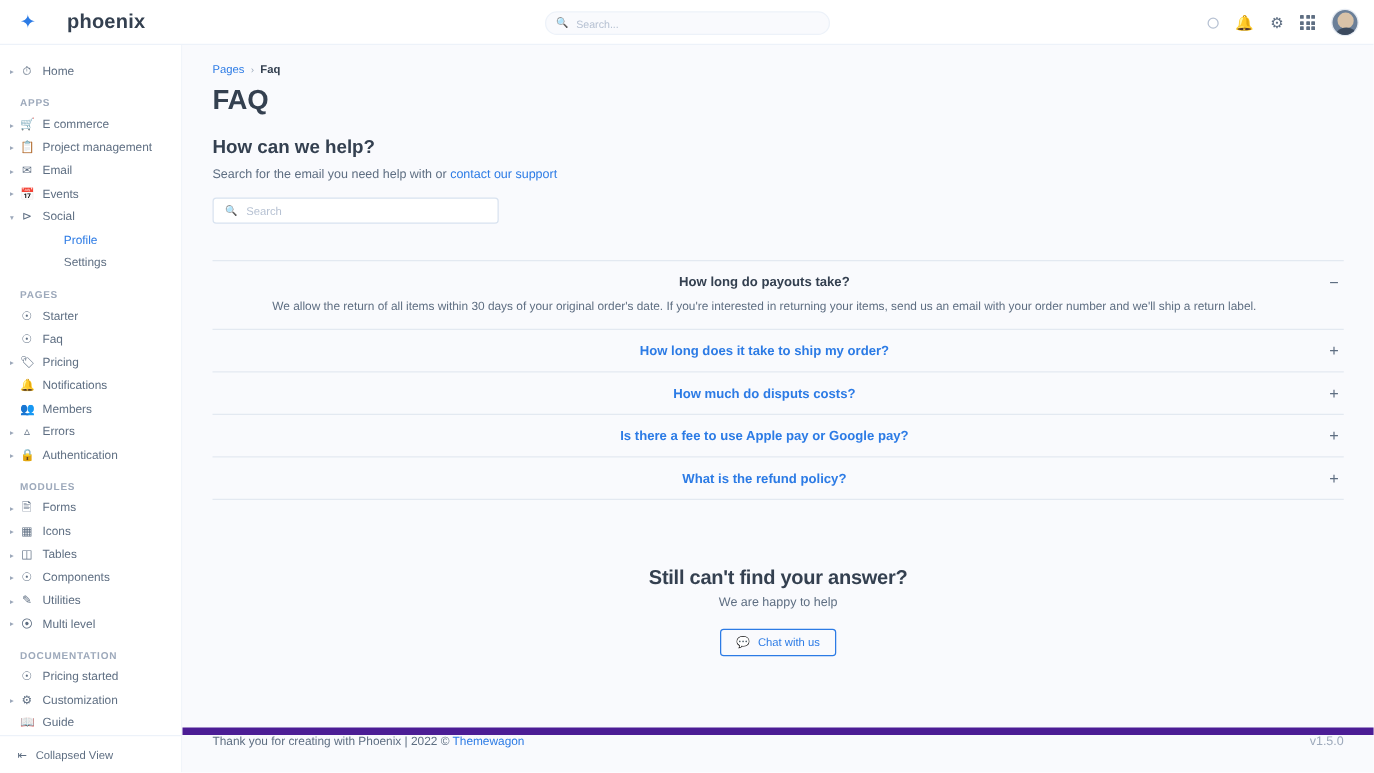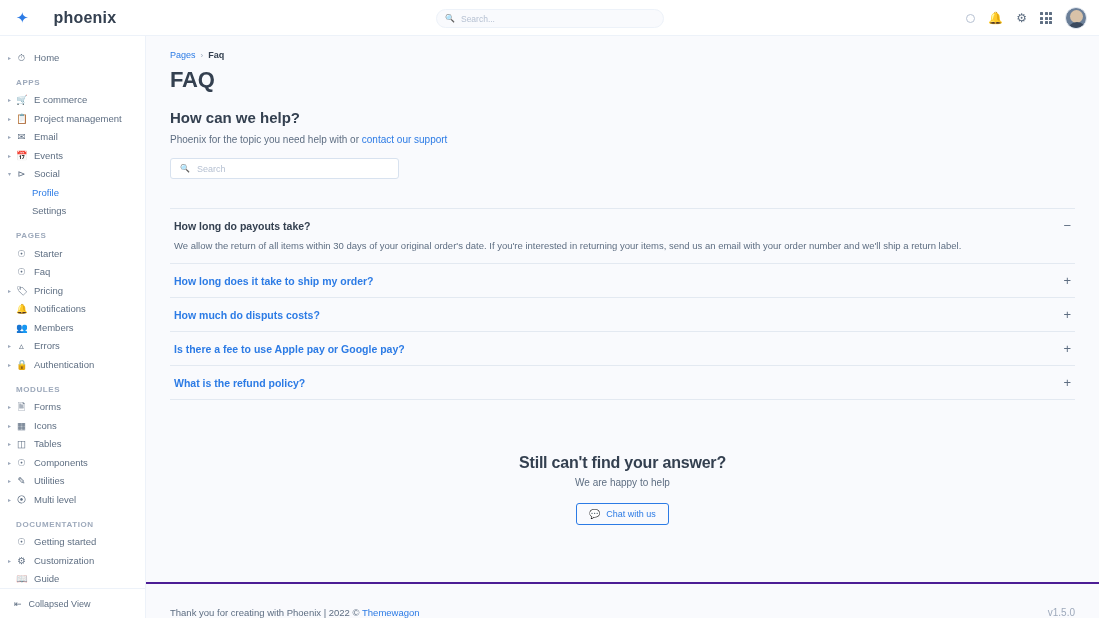--- a/index.html
+++ b/index.html
@@ -103,21 +103,21 @@
   }
   .nav-item {
     display: flex; align-items: center;
     height: 18.5px; padding-left: 16px; gap: 7px;
     font-size: 9.5px; color: #5e6e82; cursor: pointer; position: relative;
   }
   .nav-item .caret {
     position: absolute; left: 8px; font-size: 6px; color: #9da9bb;
   }
   .nav-item .ic { width: 11px; font-size: 9.5px; color: #5e6e82; text-align: center; line-height: 1;}
-  .nav-item.sub { padding-left: 32px; }
+  .nav-item.sub { padding-left: 51px; }
   .nav-item.sub.active { color: #2c7be5; }
   .collapsed-bar {
     height: 30px; border-top: 1px solid #edf2f9;
     display: flex; align-items: center; gap: 7px;
     padding-left: 14px; font-size: 9px; color: #5e6e82; cursor: pointer;
   }
 
   
   .main {
     flex: 1; min-width: 0;
@@ -145,21 +145,21 @@
     display: flex; align-items: center; gap: 7px; padding: 0 9px;
   }
   .faq-search .mag { color: #b6c1d2; font-size: 8px; }
   .faq-search input {
     border: 0; outline: 0; background: transparent; width: 100%;
     font-size: 9px; color: #5e6e82; font-family: "Liberation Sans", sans-serif;
   }
   .faq-search input::placeholder { color: #b6c1d2; }
 
   .faq-list { margin-top: 29px; border-top: 1px solid #e3e9f1; }
-  .faq-item { border-bottom: 1px solid #e3e9f1; padding: 11px 0 10px 4px; position: relative; }
+  .faq-item { border-bottom: 1px solid #e3e9f1; padding: 11px 0 10px 4px; position: relative; text-align: center; }
   .faq-q {
     font-size: 10.5px; font-weight: bold; color: #2c7be5; cursor: pointer;
     padding-right: 26px;
   }
   .faq-item.open .faq-q { color: #344050; }
   .faq-a { font-size: 9.5px; color: #5e6e82; margin-top: 7px; padding-right: 26px; line-height: 1.45; }
   .faq-toggle {
     position: absolute; right: 4px; top: 10px;
     font-size: 13px; color: #5e6e82; line-height: 1; cursor: pointer;
   }
@@ -171,22 +171,22 @@
     margin: 15px auto 0 auto;
     display: inline-flex; align-items: center; gap: 6px;
     border: 1px solid #2c7be5; color: #2c7be5; background: transparent;
     border-radius: 3px; padding: 5px 12px; font-size: 9px; cursor: pointer;
     font-family: "Liberation Sans", sans-serif;
   }
 
   .footer {
     height: 36px; flex: 0 0 36px;
     background: #f9fafd;
-    border-top: 2px solid #4c1d95;
-    display: flex; align-items: flex-end; justify-content: space-between;
+    border-top: 6px solid #4c1d95;
+    display: flex; align-items: flex-start; justify-content: space-between;
     padding: 0 24px; font-size: 9.5px; color: #5e6e82;
   }
   .footer a { color: #2c7be5; text-decoration: none; }
   .footer .ver { color: #9da9bb; font-size: 10px; }
 </style>
 </head>
 <body>
 
 <div class="app">
 
@@ -325,21 +325,21 @@
         </div>
         <div class="nav-item">
           <span class="caret">▸</span>
           <span class="ic">⦿</span>
           <span>Multi level</span>
         </div>
 
         <div class="sect-label">DOCUMENTATION</div>
         <div class="nav-item">
           <span class="ic">☉</span>
-          <span>Getting started</span>
+          <span>Pricing started</span>
         </div>
         <div class="nav-item">
           <span class="caret">▸</span>
           <span class="ic">⚙</span>
           <span>Customization</span>
         </div>
         <div class="nav-item">
           <span class="ic">📖</span>
           <span>Guide</span>
         </div>
@@ -357,21 +357,21 @@
         <div class="breadcrumb">
           <a>Pages</a>
           <span class="sep">›</span>
           <span class="cur">Faq</span>
         </div>
 
         <h1 class="page-title">FAQ</h1>
 
         <div class="help-title">How can we help?</div>
         <div class="help-sub">
-          <span>Phoenix for the topic you need help with or </span><a>contact our support</a>
+          <span>Search for the email you need help with or </span><a>contact our support</a>
         </div>
 
         <div class="faq-search">
           <span class="mag">🔍</span>
           <input placeholder="Search" style="">
         </div>
 
         <div class="faq-list">
 
           <div class="faq-item open">

